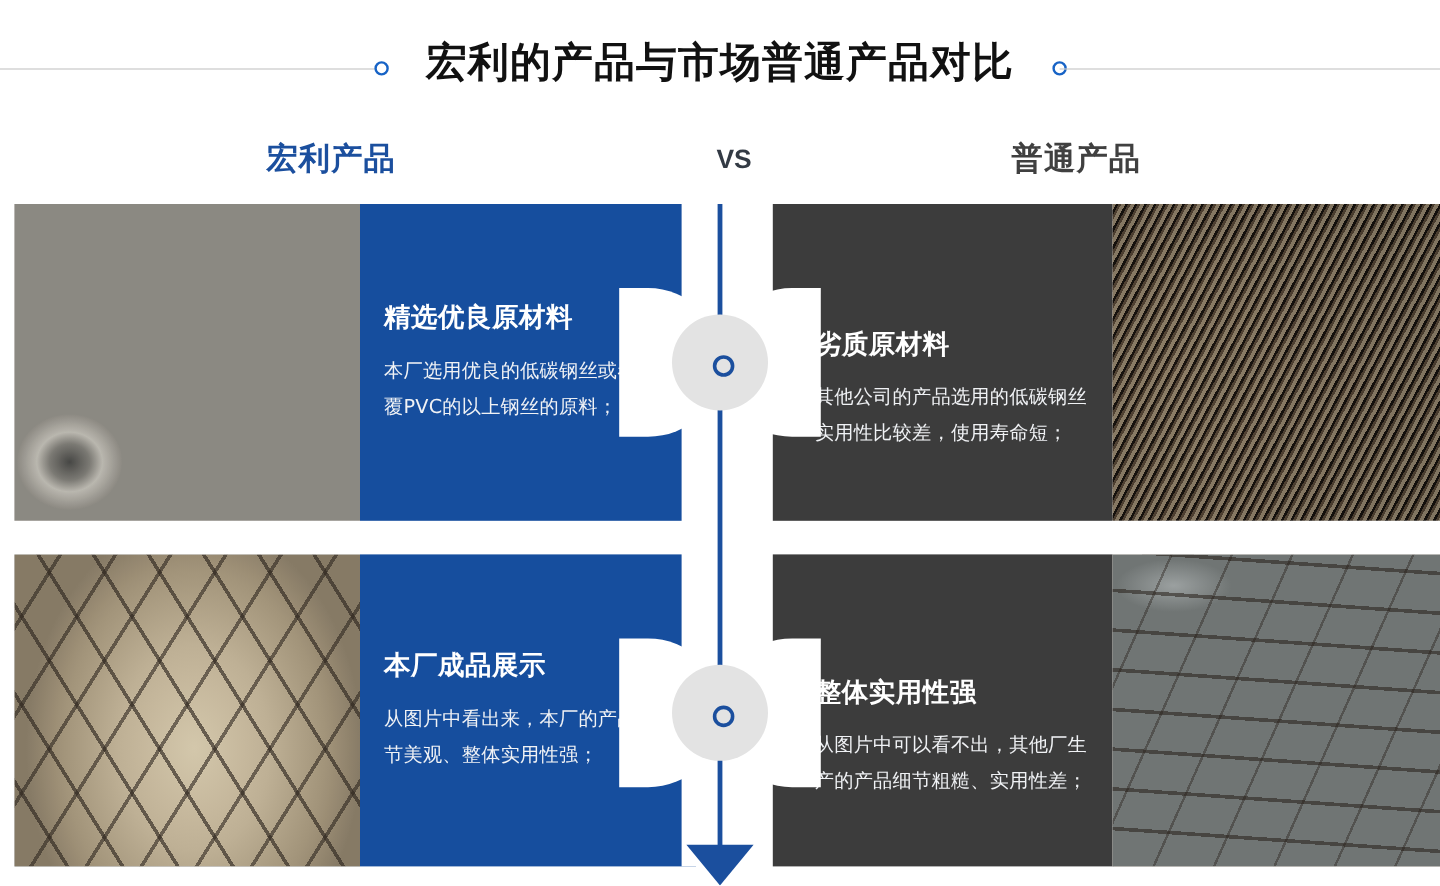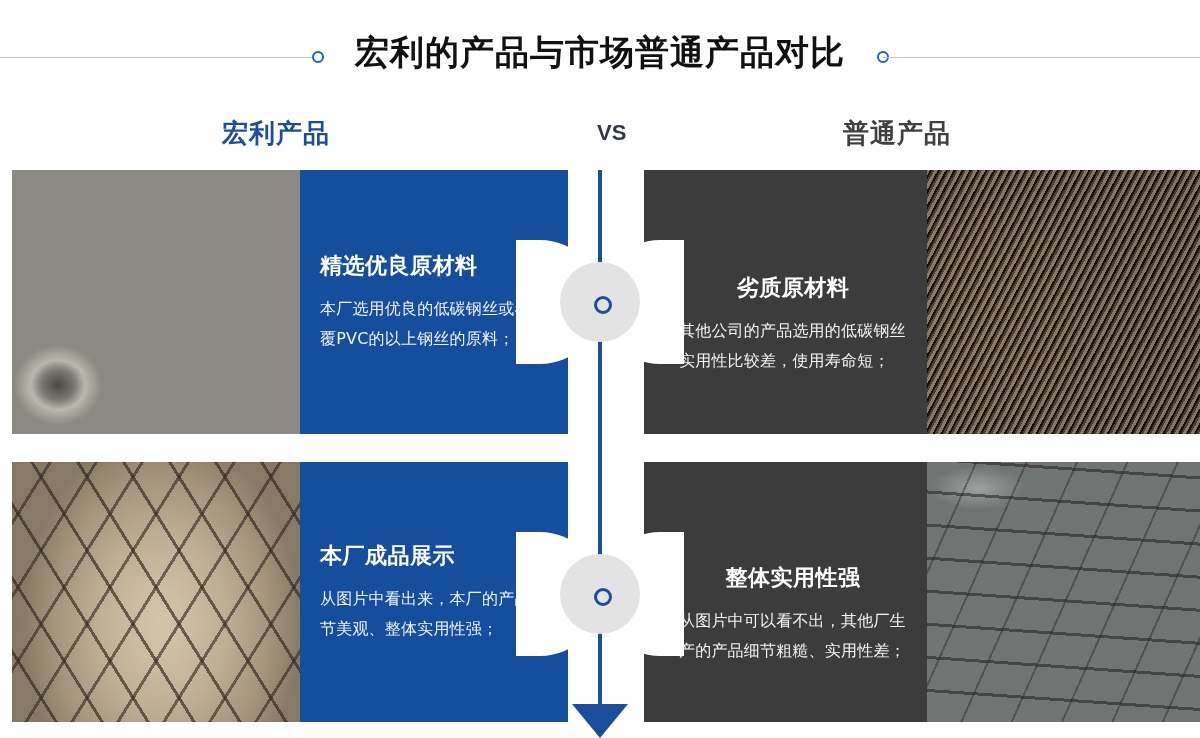--- a/index.html
+++ b/index.html
@@ -116,21 +116,21 @@
   .panel.right .panel-inner { right: 20px; text-align: left; }
 
   .card-title {
     font-size: 22px;
     font-weight: bold;
     color: #ffffff;
     line-height: 32px;
     margin-bottom: 12px;
     letter-spacing: 0.5px;
   }
-  .panel.right .card-title { text-align: center; margin-top: 44px; }
+  .panel.right .card-title { text-align: left; margin-top: 44px; }
 
   .card-body {
     font-size: 16px;
     color: #f0f2f5;
     line-height: 30px;
     letter-spacing: 0.2px;
   }
 
   
   .axis-line {

